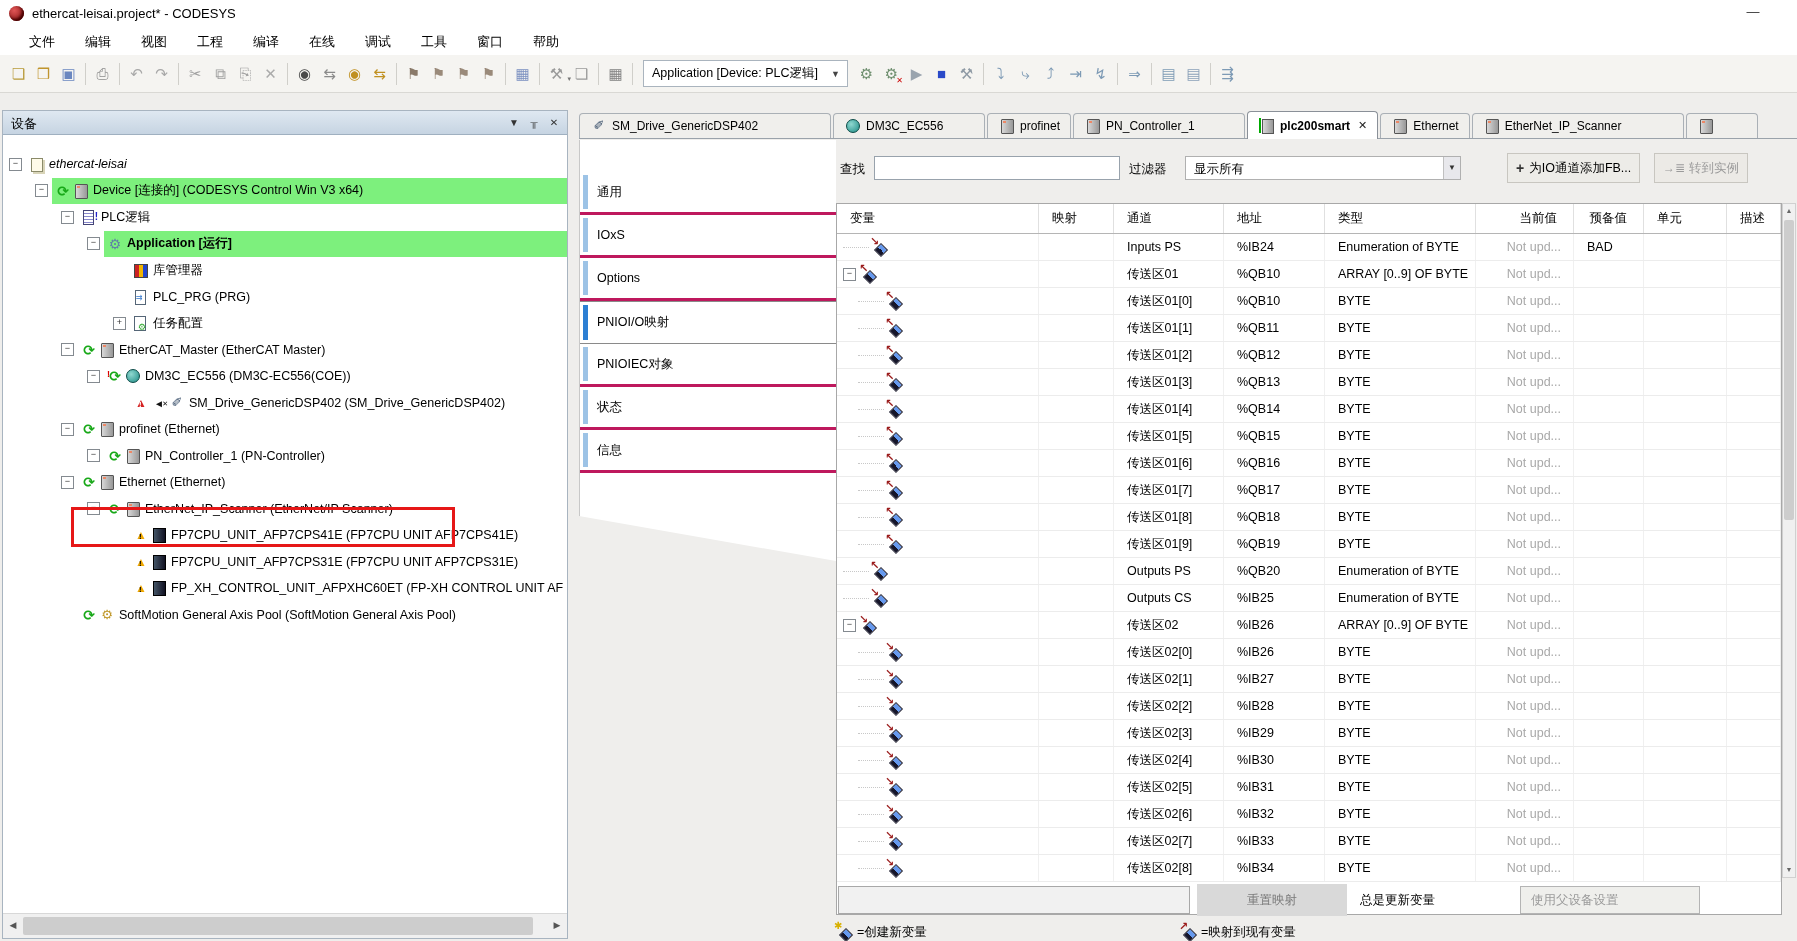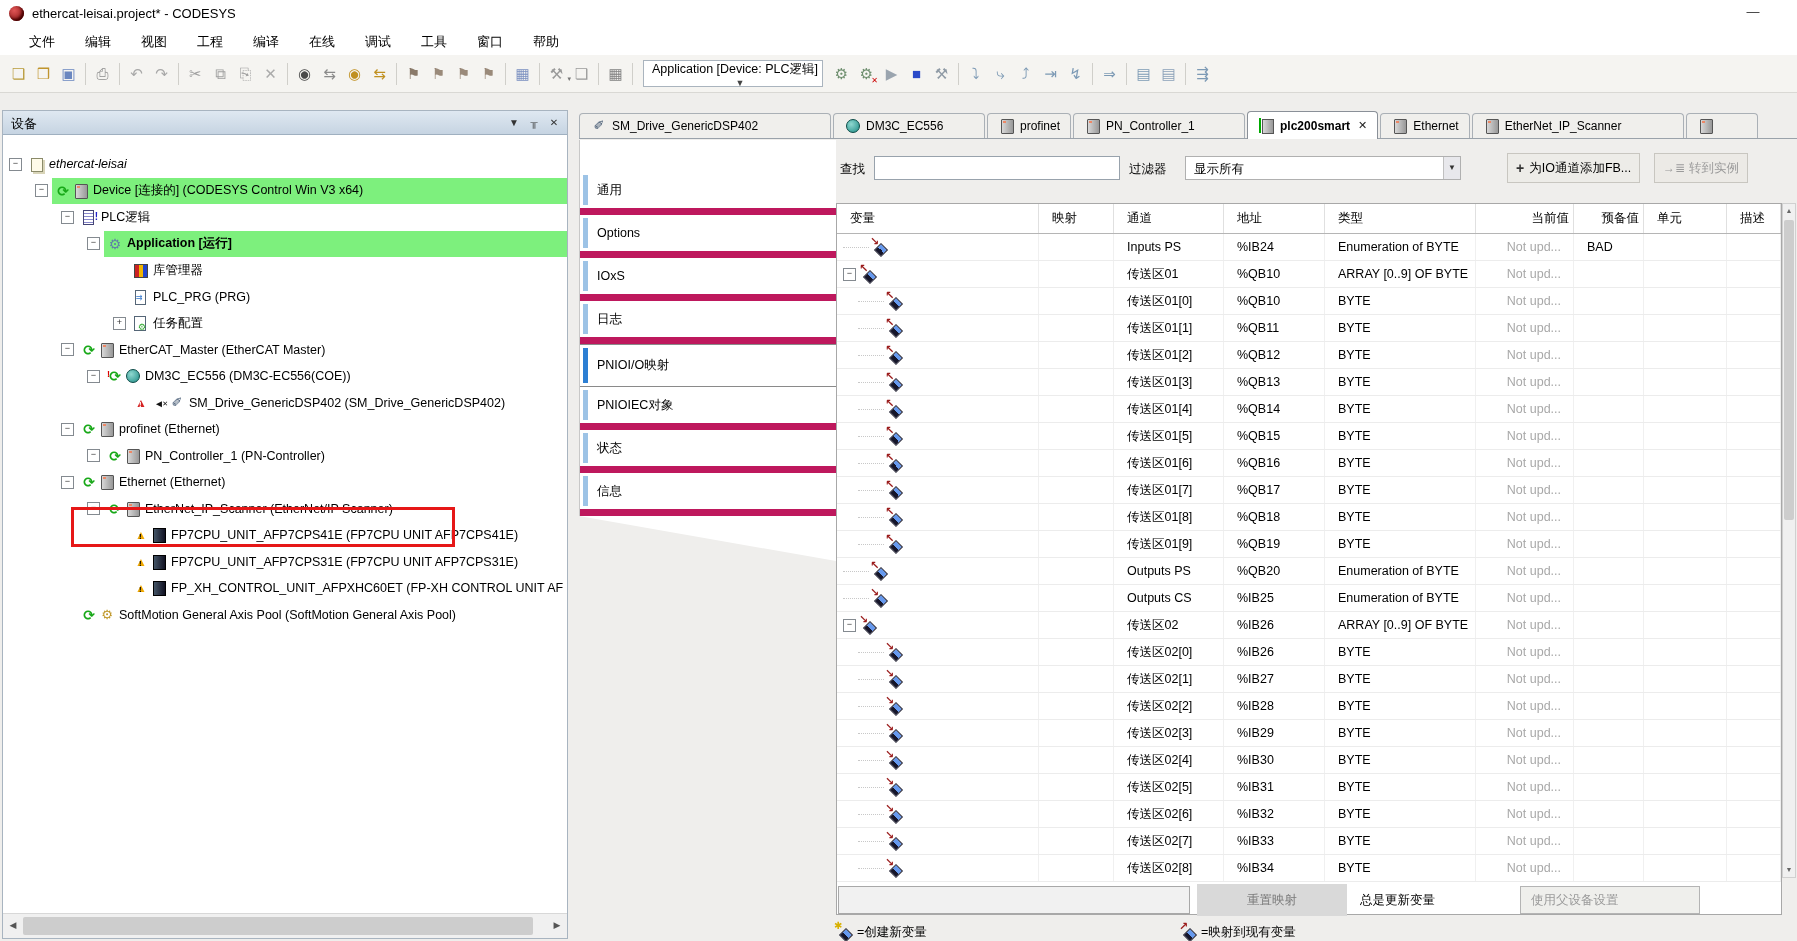--- a/index.html
+++ b/index.html
@@ -13,21 +13,21 @@
   .minbtn{position:absolute;right:30px;top:2px;width:28px;height:22px;text-align:center;line-height:20px;font-size:13px;color:#333;}
   
   .menubar{position:absolute;left:0;top:28px;width:1797px;height:27px;background:#fff;display:flex;align-items:center;padding-left:14px;box-sizing:border-box;}
   .menuitem{padding:0 15px;font-size:13px;height:23px;line-height:23px;}
   
   .toolbar{position:absolute;left:0;top:55px;width:1797px;height:38px;background:#f5f4f1;border-bottom:1px solid #d9d8d4;display:flex;align-items:center;padding-left:6px;box-sizing:border-box;}
   .tbtn{width:25px;height:25px;display:inline-flex;align-items:center;justify-content:center;font-size:15px;position:relative;}
   .tbtn .badge{position:absolute;right:1px;bottom:1px;font-size:8px;color:#c00;font-weight:bold;}
   .tbtn .caret{position:absolute;right:-2px;bottom:3px;font-size:7px;color:#777;}
   .tsep{width:1px;height:22px;background:#d0cfca;margin:0 4px;}
-  .appcombo{display:inline-flex;align-items:center;height:25px;background:#fff;border:1px solid #aab4be;margin:0 6px;padding:0 4px 0 8px;font-size:12.5px;white-space:nowrap;flex-direction:column;}
+  .appcombo{display:inline-flex;align-items:center;height:25px;background:#fff;border:1px solid #aab4be;margin:0 6px;padding:0 4px 0 8px;font-size:12.5px;white-space:nowrap;}
   .appcombo .cdown{margin-left:10px;font-size:9px;color:#444;padding:0 3px;}
   
   .workspace{position:absolute;left:0;top:93px;width:1797px;height:848px;background:#efeeec;}
   
   .devpanel{position:absolute;left:2px;top:110px;width:566px;height:829px;background:#fff;border:1px solid #a8b4c0;box-sizing:border-box;}
   .devheader{position:absolute;left:0;top:0;width:100%;height:24px;background:linear-gradient(#dfe8f1,#c6d4e2);border-bottom:1px solid #9fb0c0;box-sizing:border-box;}
   .devheader .ptitle{position:absolute;left:8px;top:4px;font-size:13px;}
   .phbtn{position:absolute;top:4px;width:18px;height:16px;text-align:center;line-height:15px;font-size:10px;color:#333;}
   .treecombo{position:absolute;right:4px;top:28px;width:19px;height:17px;border:1px solid #98a4b0;background:#eef1f4;text-align:center;line-height:15px;font-size:8px;color:#333;}
   .tree{position:absolute;left:0;top:24px;width:100%;height:774px;overflow:hidden;background:#fff;}
@@ -73,42 +73,42 @@
   .ti-motor::before{content:"";position:absolute;left:2px;top:1px;width:12px;height:12px;border-radius:50%;background:radial-gradient(circle at 35% 35%,#8fd8d0,#1f8c86);border:1px solid #0a4a46;}
   .ti-pool::before{content:"⚙";color:#c0982a;font-size:13px;}
   
   .tabbar{position:absolute;left:579px;top:110px;width:1218px;height:28px;border-bottom:1px solid #9aa2aa;display:flex;align-items:flex-end;}
   .tab{height:24px;display:flex;align-items:center;background:#f0efec;border:1px solid #aab0b6;border-bottom:none;border-radius:4px 4px 0 0;margin-right:2px;padding:0 10px;white-space:nowrap;font-size:12px;}
   .tab.active{background:#fff;height:27px;font-weight:bold;margin-bottom:-1px;border-color:#8a9098;}
   .tab .tclose{margin-left:8px;font-size:11px;color:#222;font-weight:bold;}
   
   .navpanel{position:absolute;left:579px;top:140px;width:257px;height:421px;background:#fff;border-left:1px solid #c8c8c8;
     clip-path:polygon(0 0,100% 0,100% 421px,0 376px);box-sizing:border-box;padding-top:32px;}
-  .navitem{position:relative;height:43px;display:flex;align-items:center;padding-left:17px;font-size:12.5px;border-bottom:7px solid #be185d;box-sizing:border-box;}
+  .navitem{position:relative;height:43px;display:flex;align-items:center;padding-left:17px;font-size:12.5px;border-bottom:3px solid #be185d;box-sizing:border-box;}
   .navitem::before{content:"";position:absolute;left:3px;top:3px;bottom:3px;width:5px;background:#9dc3e6;}
   .navitem.active{border-top:1px solid #8a8a8a;border-bottom:1px solid #8a8a8a;background:#fff;}
   .navitem.active::before{background:#2d7fd3;}
   
   .maptb{position:absolute;left:836px;top:149px;width:961px;height:44px;}
   .findlabel{position:absolute;left:4px;top:12px;font-size:12.5px;}
   .findinput{position:absolute;left:38px;top:7px;width:246px;height:24px;background:#fff;border:1px solid #98a2ac;box-sizing:border-box;}
   .filterlabel{position:absolute;left:293px;top:12px;font-size:12.5px;}
   .filtercombo{position:absolute;left:349px;top:7px;width:276px;height:24px;background:#fff;border:1px solid #b0b0b0;box-sizing:border-box;}
   .filtercombo .fval{position:absolute;left:8px;top:4px;font-size:12.5px;}
   .filtercombo .fdown{position:absolute;right:0;top:0;width:16px;height:100%;background:#e8e8ec;border-left:1px solid #c0c0c0;text-align:center;font-size:8px;line-height:22px;color:#333;}
   .mapbtn{position:absolute;top:4px;height:30px;display:flex;align-items:center;background:#edece8;border:1px solid #c8c6c0;padding:0 8px;font-size:12.5px;white-space:nowrap;box-sizing:border-box;}
   .mapbtn .plus{color:#333;font-weight:bold;margin-right:5px;font-size:14px;}
   .mapbtn.disabled{color:#9a9a9a;background:#eceae6;}
   .mapbtn .gicon{color:#9a9a9a;margin-right:4px;font-size:12px;}
   
   .grid{position:absolute;left:836px;top:203px;width:946px;height:712px;background:#fff;border:1px solid #a8a8a8;box-sizing:border-box;overflow:hidden;}
   .ghead,.grow{display:grid;grid-template-columns:202px 75px 110px 101px 151px 98px 70px 83px 54px;}
   .ghead{height:29px;border-bottom:1px solid #b5b5b5;}
   .hcell{display:flex;align-items:center;padding:0 8px 0 13px;font-size:12.5px;border-right:1px solid #e0e0e0;box-sizing:border-box;white-space:nowrap;}
-  .hcell.r{justify-content:flex-end;padding-right:4px;}
+  .hcell.r{justify-content:flex-end;padding-right:16px;}
   .grow{height:26px;border-bottom:1px solid #ececec;}
   .gcell{display:flex;align-items:center;padding:0 4px 0 13px;font-size:12.5px;border-right:1px solid #f0f0f0;box-sizing:border-box;white-space:nowrap;overflow:hidden;}
   .gcell.cur{justify-content:flex-end;color:#a8a8a8;padding-right:12px;}
   .gcell.var{padding-left:6px;}
   .vexp{width:11px;height:11px;border:1px solid #848a90;background:#fff;font-size:9px;line-height:9px;text-align:center;color:#333;margin-right:4px;flex:none;}
   .vspace{width:15px;flex:none;}
   .vguide{width:26px;flex:none;border-bottom:1px dotted #c8c8c8;height:1px;margin-right:2px;}
   .vicon{position:relative;width:17px;height:17px;flex:none;}
   .vicon .dm{position:absolute;left:5px;top:6px;width:8px;height:8px;transform:rotate(45deg);background:linear-gradient(180deg,#6699ee 0 50%,#15152a 50% 100%);border:1px solid #223;}
   .vicon .ar{position:absolute;left:-1px;top:-4px;font-size:11px;font-weight:bold;color:#9b1c1c;}
@@ -477,27 +477,24 @@
         <span class="ti ti-device"></span>
         <span style="margin-left: 4px;"></span>
       </div>
     </div>
 
   <div class="navpanel">
       <div class="navitem">
         <span>通用</span>
       </div>
       <div class="navitem">
+        <span>IOxS</span>
+      </div>
+      <div class="navitem">
         <span>Options</span>
-      </div>
-      <div class="navitem">
-        <span>IOxS</span>
-      </div>
-      <div class="navitem">
-        <span>日志</span>
       </div>
       <div class="navitem active">
         <span>PNIOI/O映射</span>
       </div>
       <div class="navitem">
         <span>PNIOIEC对象</span>
       </div>
       <div class="navitem">
         <span>状态</span>
       </div>

